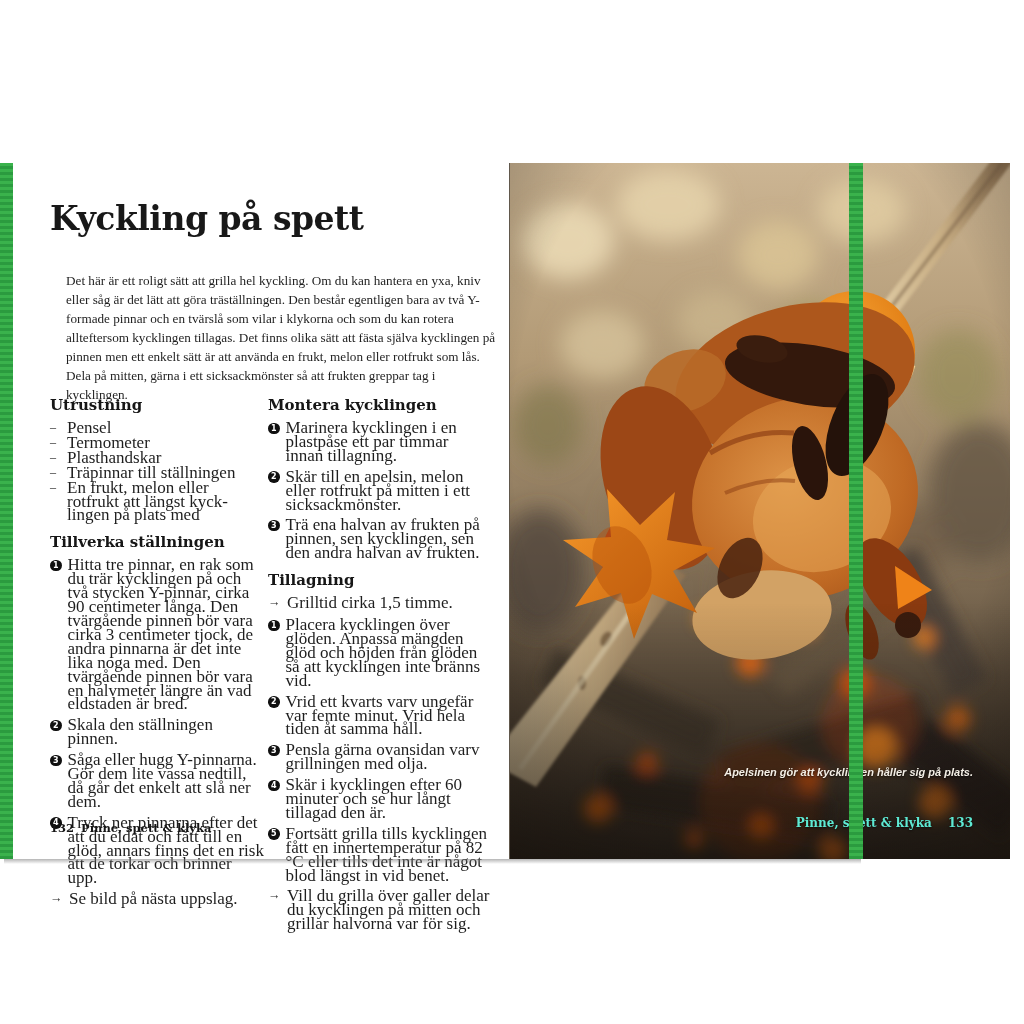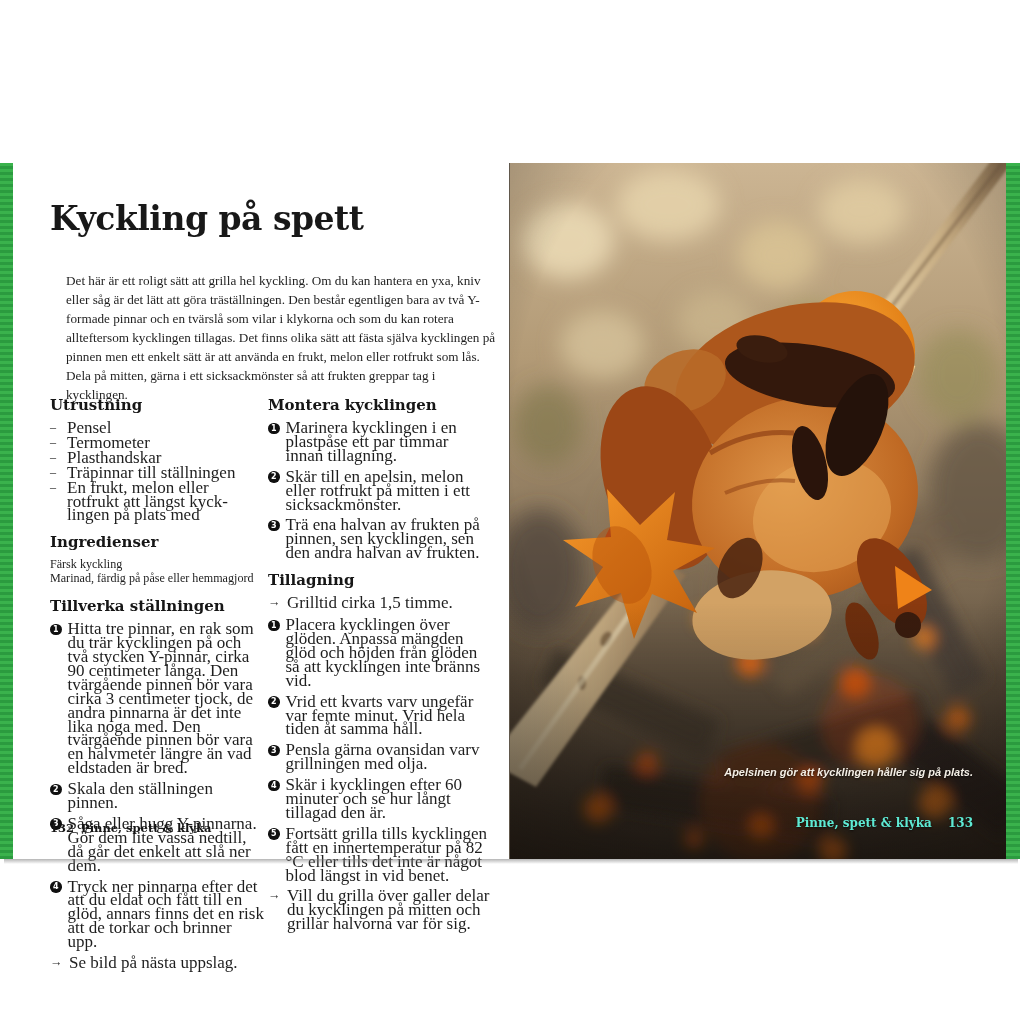--- a/index.html
+++ b/index.html
@@ -1,20 +1,20 @@
 <!DOCTYPE html>
 <html><head>
 <meta charset="utf-8">
 <style>
   html,body{margin:0;padding:0;}
   body{
     width:1024px;height:1024px;position:relative;background:#ffffff;
     font-family:"Liberation Serif", serif;color:#1e1e1e;overflow:hidden;
   }
-  .spread{position:absolute;left:0;top:163px;width:1020px;height:696px;}
+  .spread{position:absolute;left:0;top:163px;width:863px;height:696px;}
   .spread::after{content:"";position:absolute;left:4px;right:2px;bottom:-5px;height:5px;
     background:linear-gradient(to bottom, rgba(120,120,120,.55), rgba(120,120,120,0));}
   .spine{position:absolute;top:0;bottom:0;
     background:repeating-linear-gradient(to bottom,#3ab24c 0px,#3ab24c 3px,#2b9b3f 3px,#2b9b3f 6px);}
   .spine.left{left:0;width:13px;}
   .spine.right{right:0;width:14px;}
   .page-left{position:absolute;left:13px;top:0;width:496px;height:696px;background:#fff;}
   .page-right{position:absolute;left:509px;top:0;width:501px;height:696px;background:#6b5d4a;
     overflow:hidden;border-left:1px solid rgba(80,80,80,.35);box-sizing:border-box;}
   
@@ -79,25 +79,20 @@
           <div class="ditem">
             <span class="dmark">–</span>
             <span class="txt">Träpinnar till ställningen</span>
           </div>
           <div class="ditem">
             <span class="dmark">–</span>
             <span class="txt">En frukt, melon eller rotfrukt att längst kyck­lingen på plats med</span>
           </div>
         </div>
 
-        <div class="sec">
-          <h2 class="h2">Ingredienser</h2>
-          <div class="pline">Färsk kyckling</div>
-          <div class="pline">Marinad, färdig på påse eller hemmagjord</div>
-        </div>
 
         <div class="sec">
           <h2 class="h2">Tillverka ställningen</h2>
           <div class="step">
             <span class="nmark">1</span>
             <span class="txt">Hitta tre pinnar, en rak som du trär kycklingen på och två stycken Y-pinnar, cirka 90 centimeter långa. Den tvärgående pinnen bör vara cirka 3 centimeter tjock, de andra pinnarna är det inte lika noga med. Den tvärgående pinnen bör vara en halvmeter längre än vad eldstaden är bred.</span>
           </div>
           <div class="step">
             <span class="nmark">2</span>
             <span class="txt">Skala den ställningen pinnen.</span>

